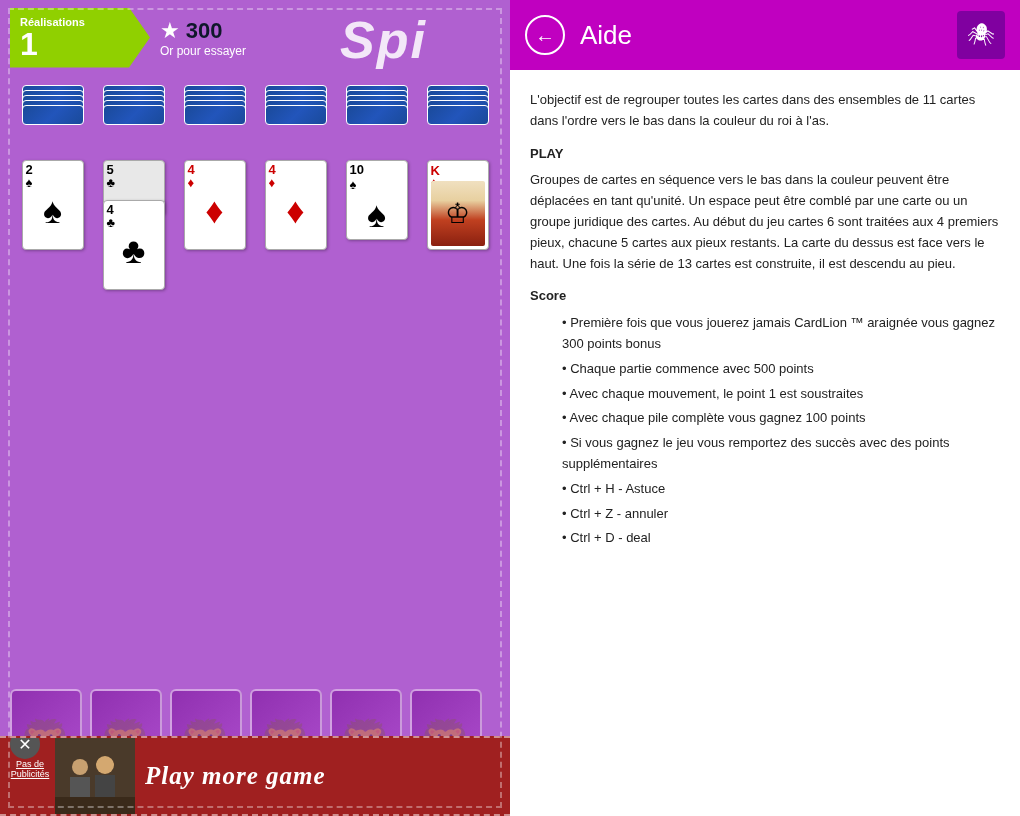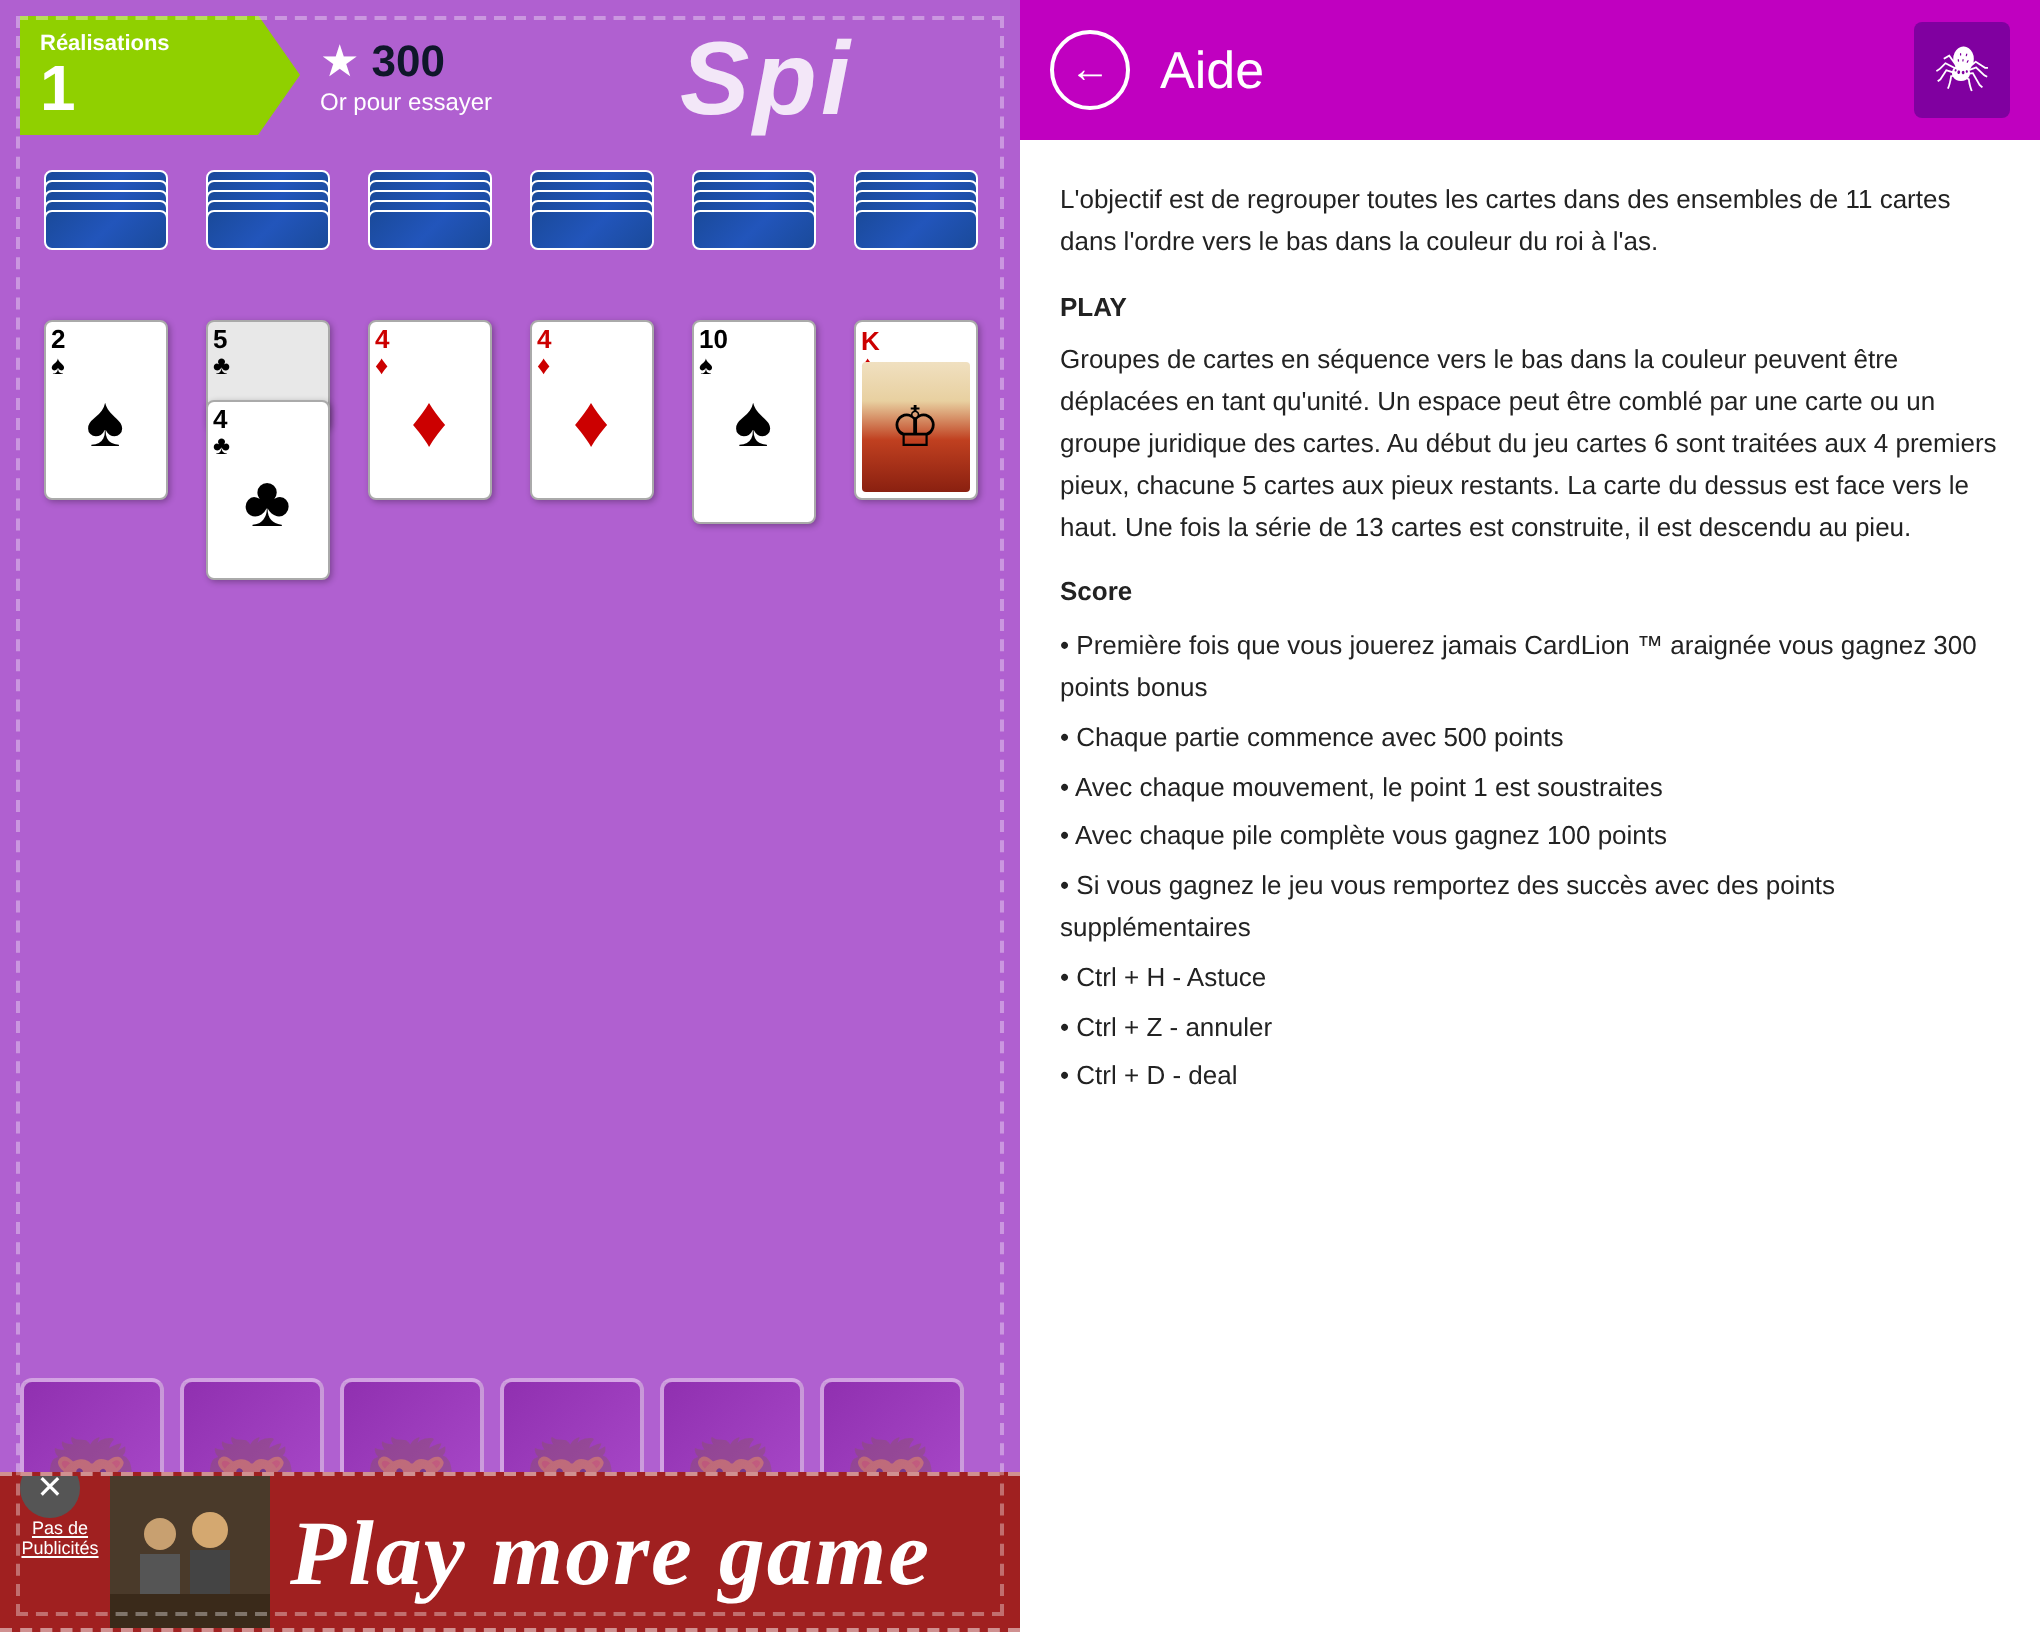--- a/index.html
+++ b/index.html
@@ -238,21 +238,21 @@
       background: #555;
       margin-left: 55px;
       display: flex;
       align-items: center;
       justify-content: center;
       overflow: hidden;
     }
 
     #ad-text {
       color: #fff;
-      font-size: 46px;
+      font-size: 25px;
       font-weight: bold;
       font-style: italic;
       margin-left: 10px;
       font-family: Georgia, serif;
       letter-spacing: 1px;
     }
 
     
     #help-panel {
       position: absolute;
@@ -309,21 +309,21 @@
       padding: 20px 20px;
       font-size: 13px;
       line-height: 1.6;
       color: #222;
       overflow-y: auto;
       height: calc(100% - 70px);
     }
 
     #help-content p { margin-bottom: 12px; }
     #help-content .section-title { font-weight: bold; margin-bottom: 6px; margin-top: 4px; }
-    #help-content .bullet { margin-bottom: 4px; }
+    #help-content .bullet { margin-bottom: 4px; margin-left: 32px; }
 
     
     #game-panel::before {
       content: '';
       position: absolute;
       top: 8px; left: 8px; right: 8px; bottom: 8px;
       border: 2px dashed rgba(255,255,255,0.35);
       pointer-events: none;
       z-index: 1000;
     }
@@ -416,21 +416,21 @@
       </div>
 
       <div class="card-column">
         <div class="card-stack" style="height:70px; position:relative;">
           <div class="card-back" style="top:0;"></div>
           <div class="card-back" style="top:5px;"></div>
           <div class="card-back" style="top:10px;"></div>
           <div class="card-back" style="top:15px;"></div>
           <div class="card-back" style="top:20px; height:20px;"></div>
         </div>
-        <div class="card-face black" style="width:62px; height:102px; margin-top:5px;">
+        <div class="card-face black" style="width:62px; height:80px; margin-top:5px;justify-content:space-between;">
           <span class="rank">10</span>
           <span class="suit">♠</span>
           <span class="big-suit">♠</span>
         </div>
       </div>
 
       <div class="card-column">
         <div class="card-stack" style="height:70px; position:relative;">
           <div class="card-back" style="top:0;"></div>
           <div class="card-back" style="top:5px;"></div>

